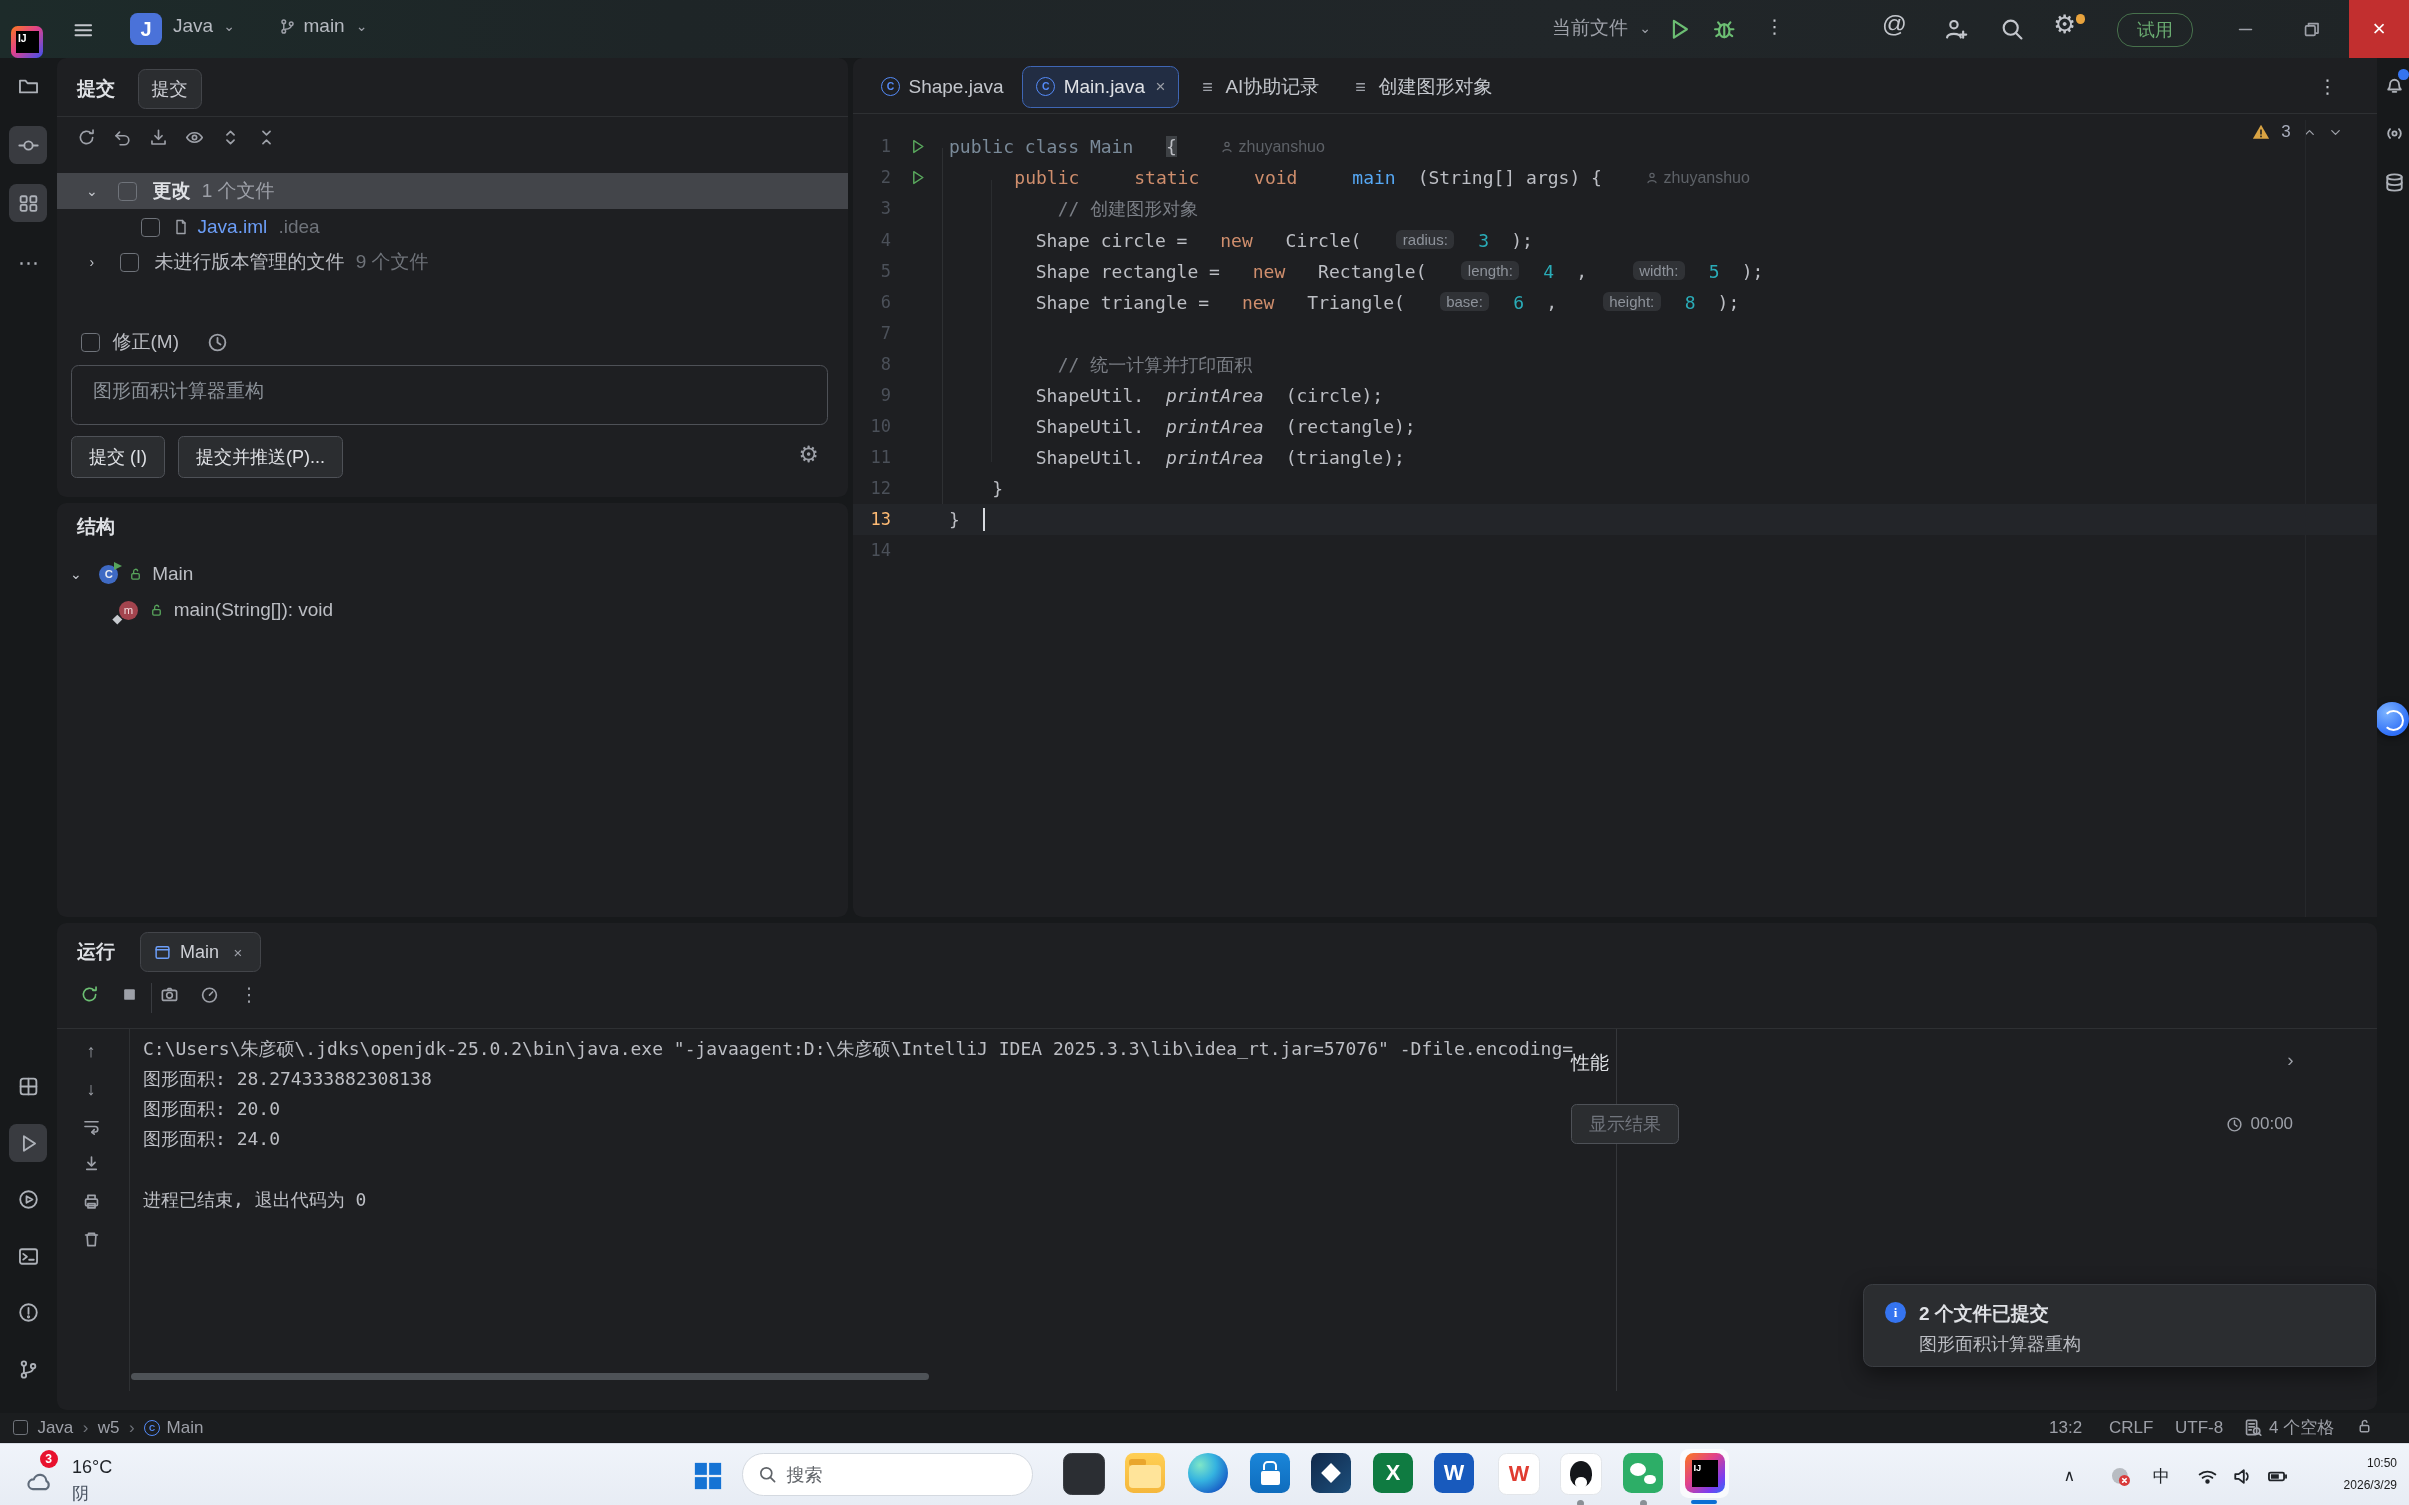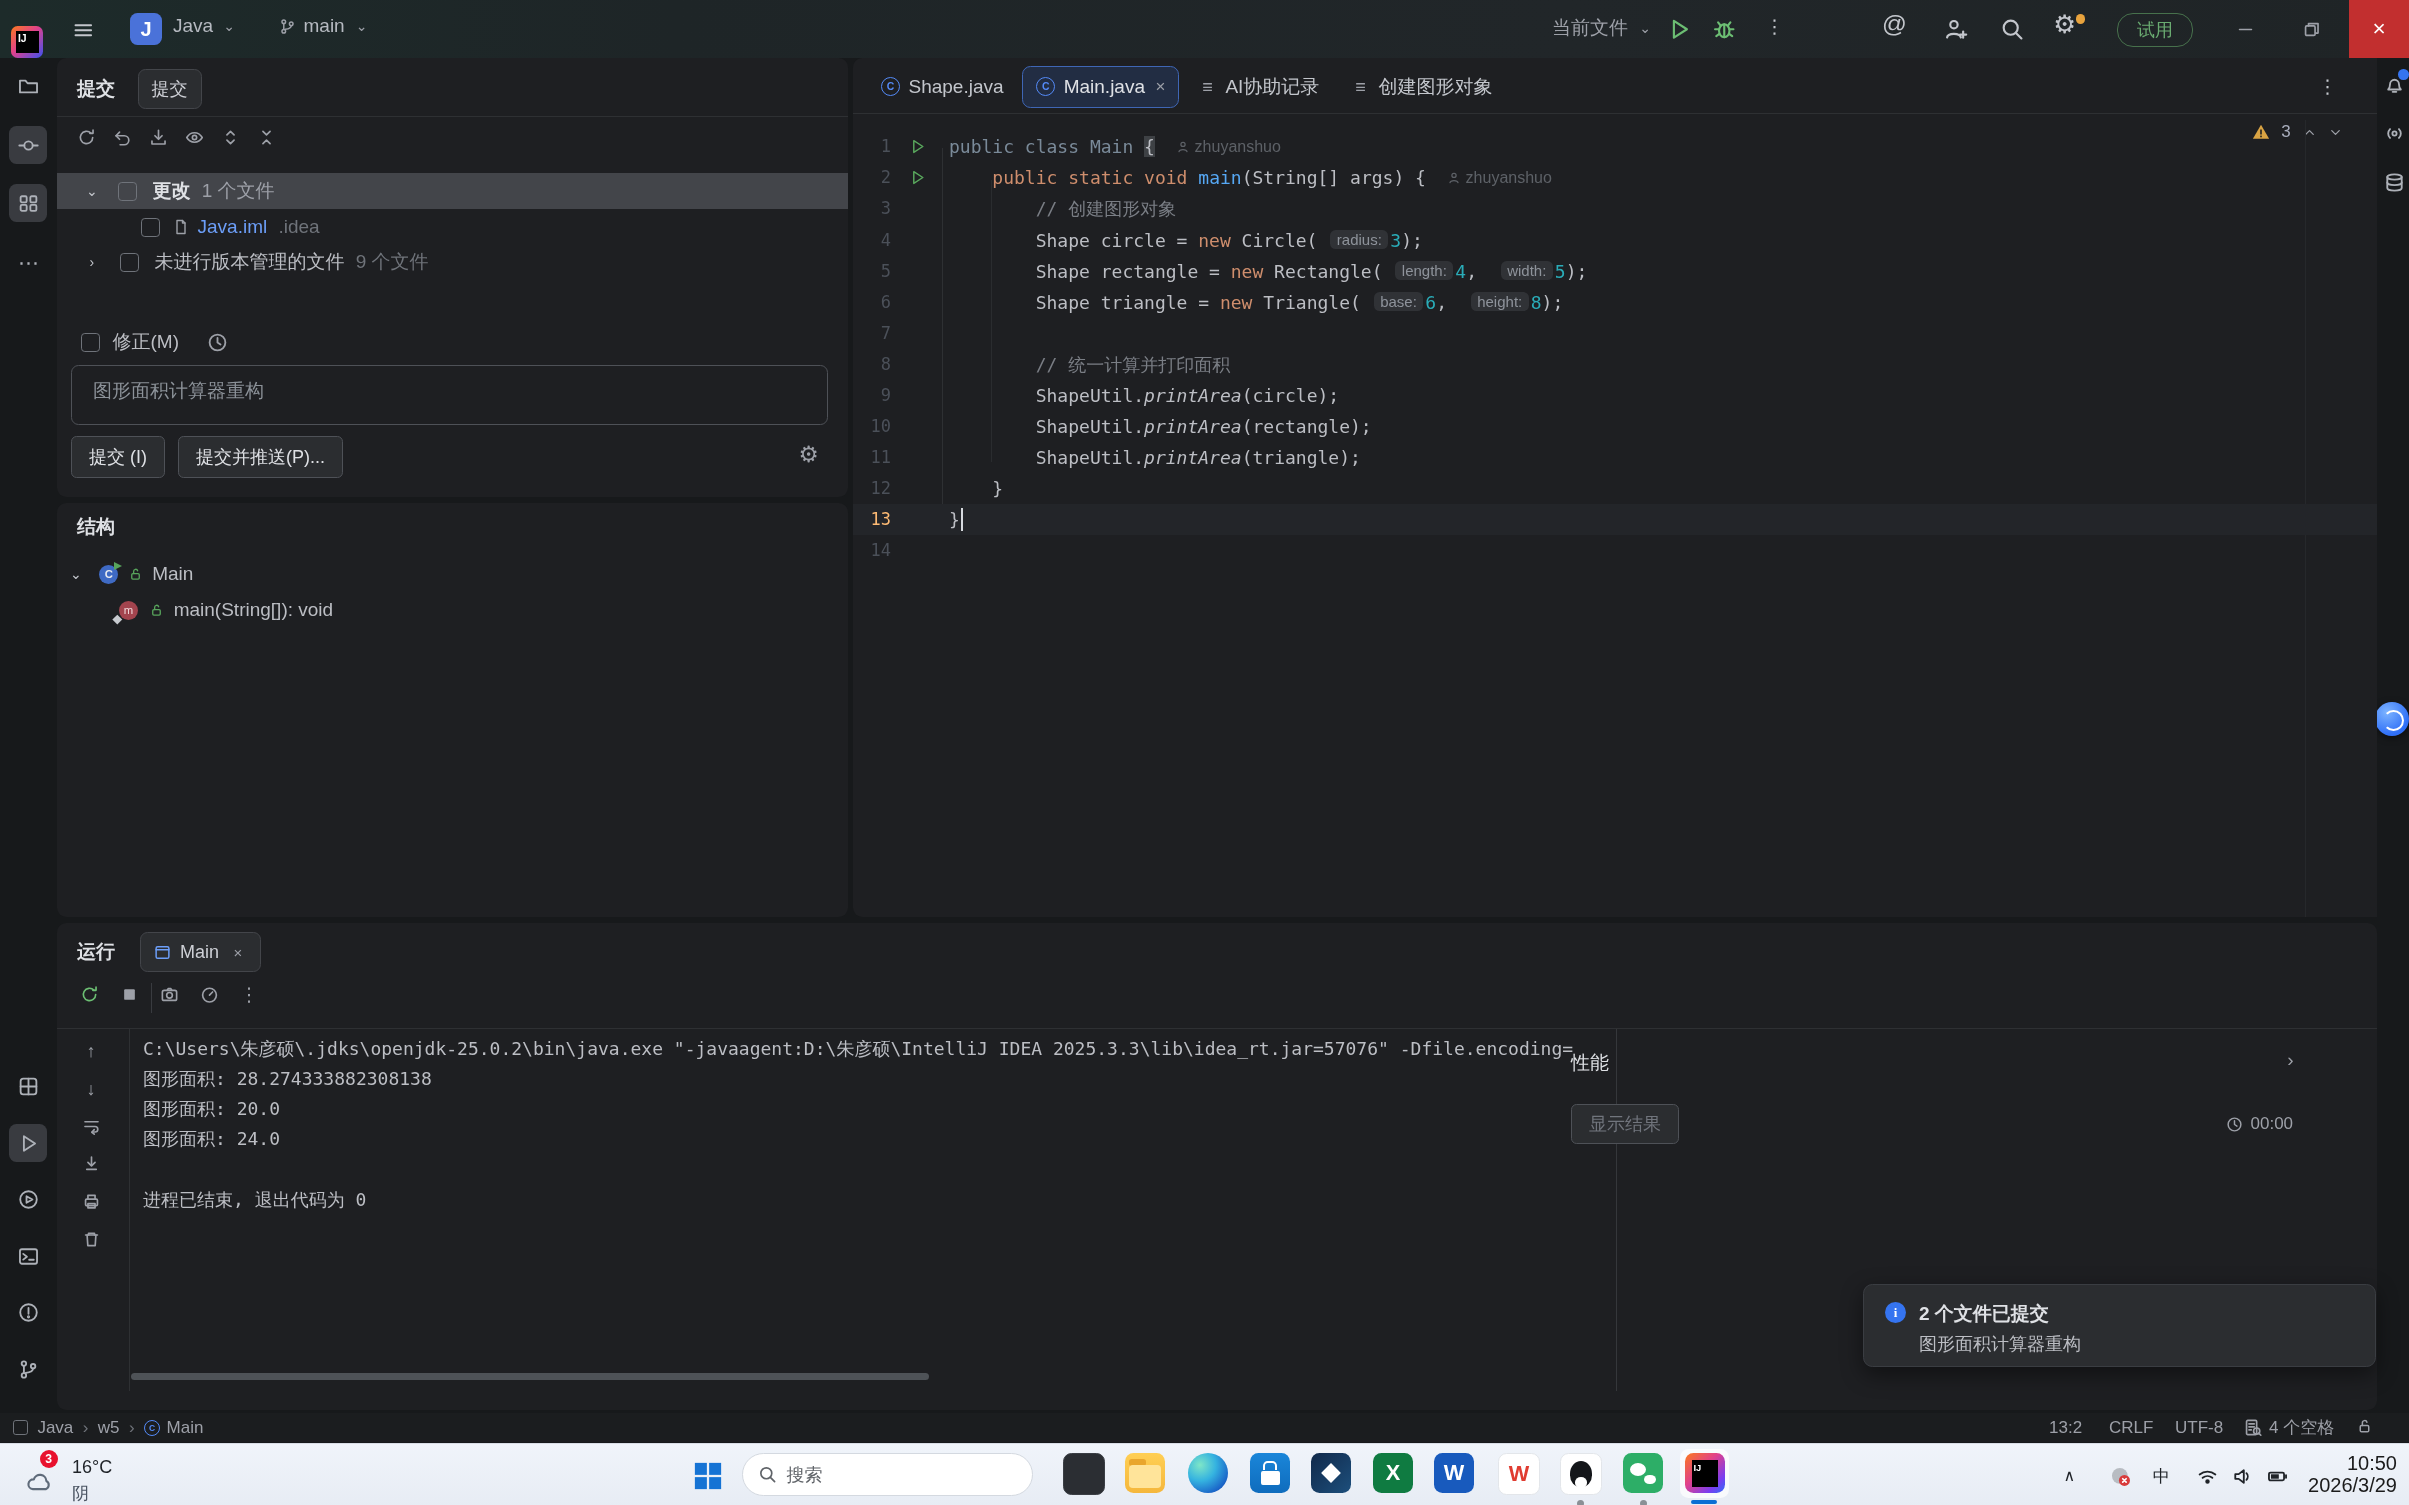--- a/index.html
+++ b/index.html
@@ -44,21 +44,21 @@
       display:inline-flex;align-items:center;justify-content:center;position:relative;}
   .cls-run:after{content:"";position:absolute;right:-3.8px;top:-2.8px;border-left:8.5px solid #58a55c;
       border-top:4.7px solid transparent;border-bottom:4.7px solid transparent;}
   .meth{width:19px;height:19px;border-radius:50%;background:#a3444e;color:#f0d9db;font-size:11.3px;
       display:inline-flex;align-items:center;justify-content:center;position:relative;}
   .meth:after{content:"";position:absolute;left:-4.7px;bottom:-2.8px;width:6.6px;height:6.6px;background:#c8cbd0;transform:rotate(45deg);}
   .lockg{color:#58a55c!important;}
   
   .edtab{display:flex;align-items:center;gap:8.5px;height:40px;padding:0 13px;border-radius:8.5px;font-size:19px;color:#c3c6cc;}
   .edtab.active{border:0.9px solid #3f66b5;background:rgba(53,116,240,0.16);color:#DFE1E5;}
-  .code{font-family:"DejaVu Sans Mono","Liberation Mono",monospace;font-size:18px;white-space:pre;}
+  .code{font-family:"DejaVu Sans Mono","Liberation Mono",monospace;font-size:18px;white-space:pre;gap:22px;}
   .cl-row{position:absolute;left:0;height:31px;display:flex;align-items:center;}
   .tk-d{color:#BCBEC4;} .tk-k{color:#CF8E6D;} .tk-m{color:#56A8F5;} .tk-n{color:#2AACB8;}
   .tk-c{color:#7A7E85;} .tk-s{color:#7A8A99;} .tk-it{color:#BCBEC4;font-style:italic;}
   .tk-bh{color:#BCBEC4;background:#3e4145;}
   .tk-inlay{display:inline-block;background:#303236;color:#8e939b;border-radius:5.6px;padding:0.9px 6.6px;
       font-size:15px;font-family:"Liberation Sans",sans-serif;margin:0 1.9px;transform:translateY(-0.9px);}
   .author{display:inline-flex;align-items:center;gap:4.7px;color:#5d6167;font-size:16px;
       font-family:"Liberation Sans",sans-serif;margin-left:21px;}
   .author .ic{width:14px;height:14px;color:#5d6167;}
   .gutter-num{position:absolute;width:38px;text-align:right;color:#4b5059;
@@ -102,21 +102,21 @@
   .t-wechat{background:#2dae67;}
   .t-wechat:before{content:"";width:16px;height:13px;background:#fff;border-radius:50%;position:absolute;left:6.6px;top:9.4px;}
   .t-wechat:after{content:"";width:11.3px;height:9.4px;background:#fff;border-radius:50%;position:absolute;right:7.5px;bottom:9.4px;}
   .t-idea{background:linear-gradient(135deg,#fc7a1d 0%,#e0418c 42%,#7a3df0 78%,#2f6ff7 100%);}
   .t-idea:before{content:"IJ";position:absolute;left:6.6px;top:6.6px;right:6.6px;bottom:6.6px;background:#000;
       color:#fff;font-size:9.4px;font-weight:bold;text-align:left;padding:1.9px;}
   .app-dot{position:absolute;width:6.6px;height:6.6px;border-radius:3.8px;background:#8a9096;top:56px;}
   .idea-active-bg{position:absolute;width:49px;height:49px;border-radius:8.5px;background:rgba(255,255,255,.7);top:4.7px;}
   .idea-bar{position:absolute;width:26px;height:3.8px;border-radius:1.9px;background:#0b6fd4;top:56px;}
   .tray-txt{font-size:17px;color:#1f2328;}
-  .clockblk{position:absolute;right:13px;top:9.4px;text-align:right;font-size:20px;line-height:21.7px;color:#1b1b1b;}
+  .clockblk{position:absolute;right:13px;top:9.4px;text-align:right;font-size:12px;line-height:21.7px;color:#1b1b1b;}
   .badge-red{width:18px;height:18px;border-radius:50%;background:#e8112d;color:#fff;font-size:12.2px;font-weight:bold;
       display:flex;align-items:center;justify-content:center;}
   .ai-float{position:absolute;left:2375px;top:702px;width:34px;height:34px;border-radius:50%;
       background:radial-gradient(circle at 35% 30%,#7db4ff,#2f6ff7 70%);box-shadow:0 1.9px 7.5px rgba(0,0,0,.5);}
   .ai-float:after{content:"";position:absolute;left:7.5px;top:7.5px;width:17px;height:17px;border:2.8px solid #fff;
       border-left-color:transparent;border-radius:50%;}
   .vline{position:absolute;width:0.9px;background:#35373b;}
   .hline{position:absolute;height:0.9px;background:#35373b;}
 </style>
 </head>

